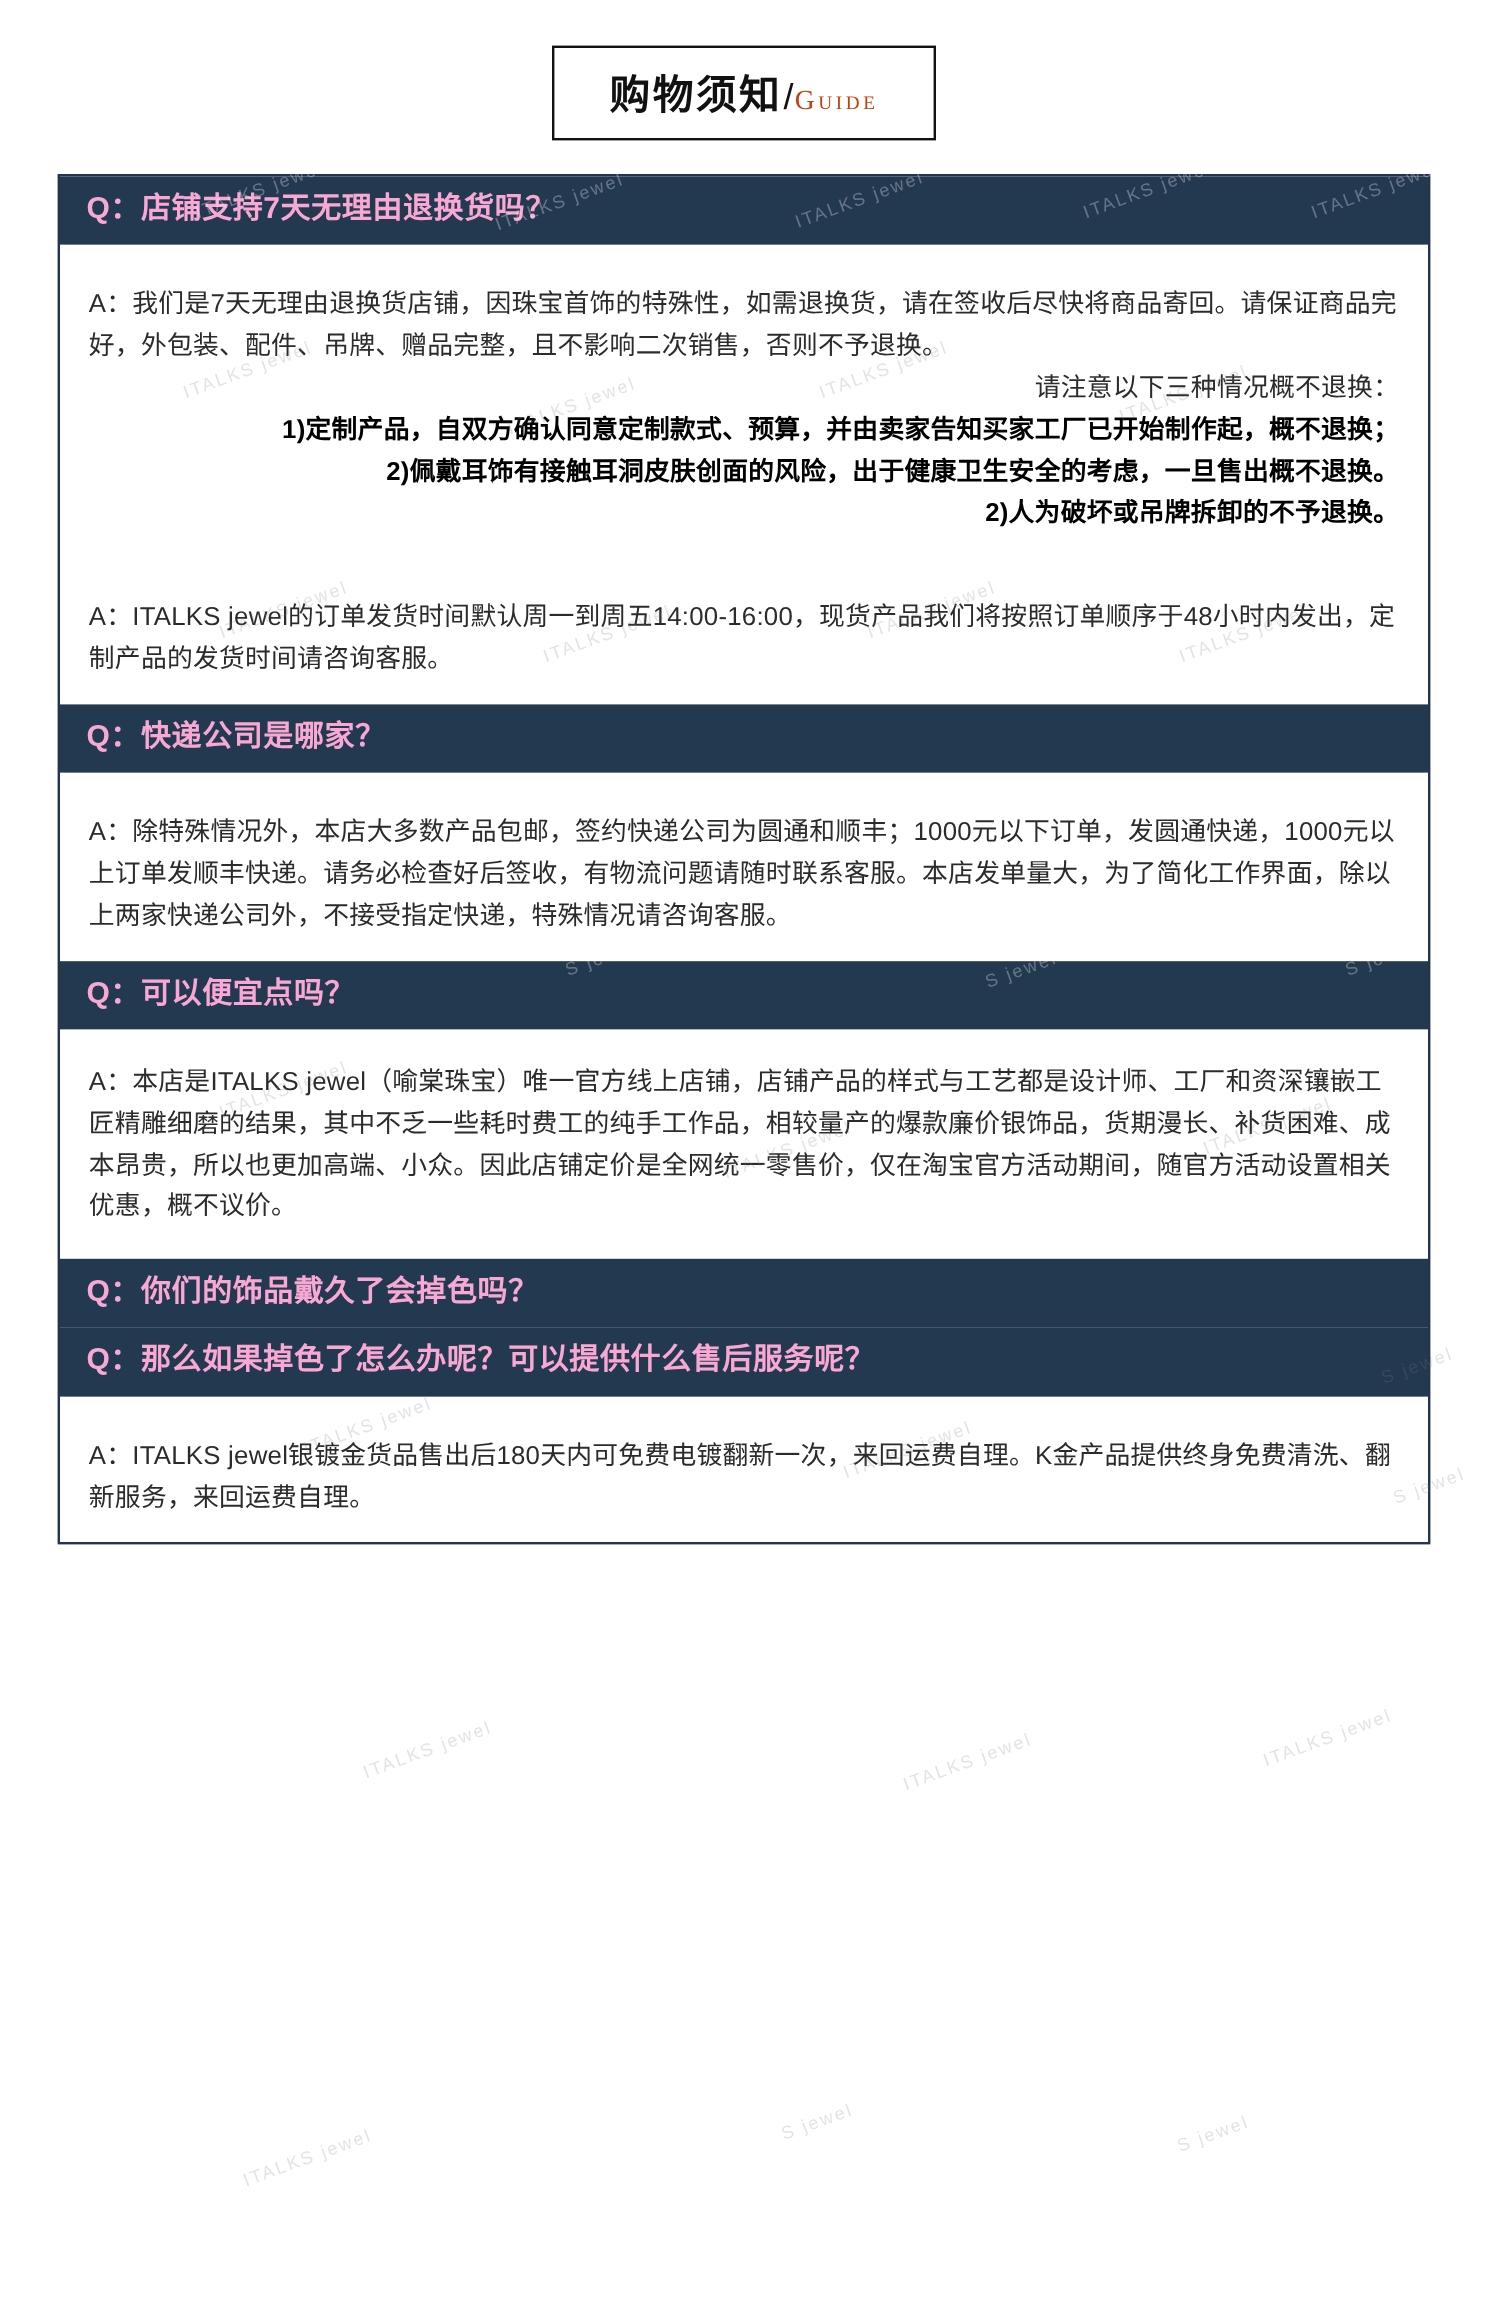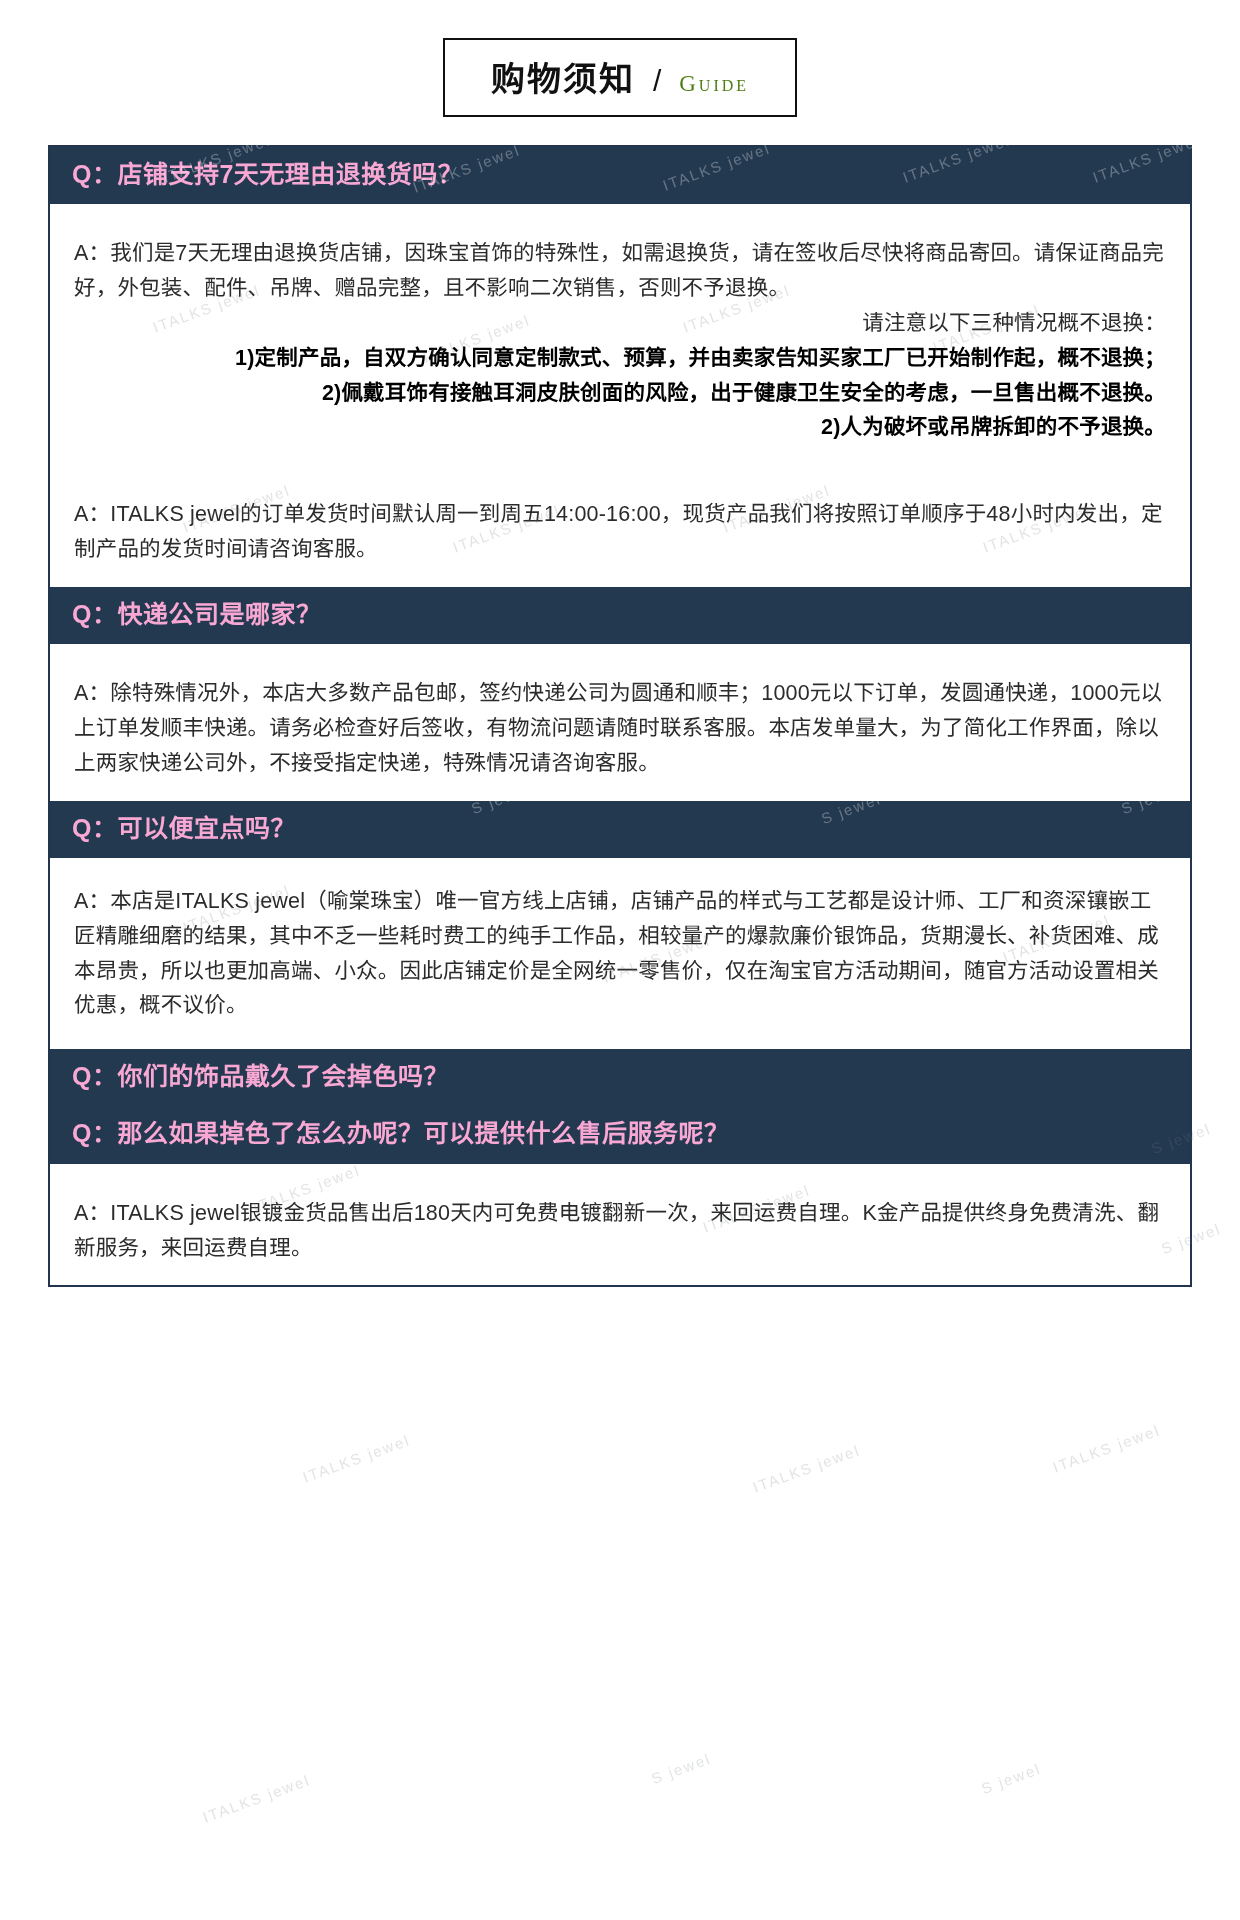--- a/index.html
+++ b/index.html
@@ -27,37 +27,36 @@
     display: flex;
     justify-content: center;
     padding-top: 38px;
   }
   .title-box {
     border: 2px solid #111;
     padding: 12px 46px 14px 46px;
     display: flex;
     align-items: baseline;
     background: #fff;
-    gap: 17px;
   }
   .title-cn {
     font-size: 34px;
     font-weight: bold;
     letter-spacing: 2px;
     color: #111;
     font-family: "Liberation Sans", "DejaVu Sans", sans-serif;
   }
   .title-slash {
     font-size: 30px;
     color: #111;
     margin: 0 1px;
   }
   .title-en {
     font-size: 23px;
-    color: #4d7c0f;
+    color: #c2410c;
     letter-spacing: 3px;
     font-family: "Liberation Serif", "DejaVu Serif", serif;
     font-variant: small-caps;
   }
 
   
   .faq-frame {
     margin: 28px 48px 0 48px;
     border: 2px solid #23344e;
     background: #fff;

